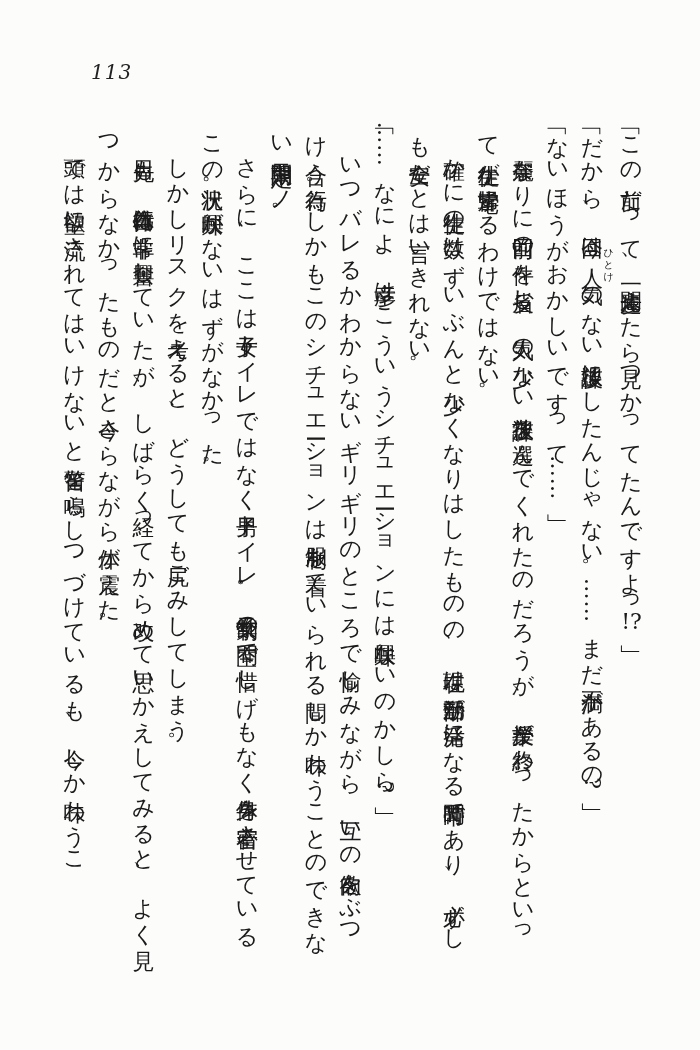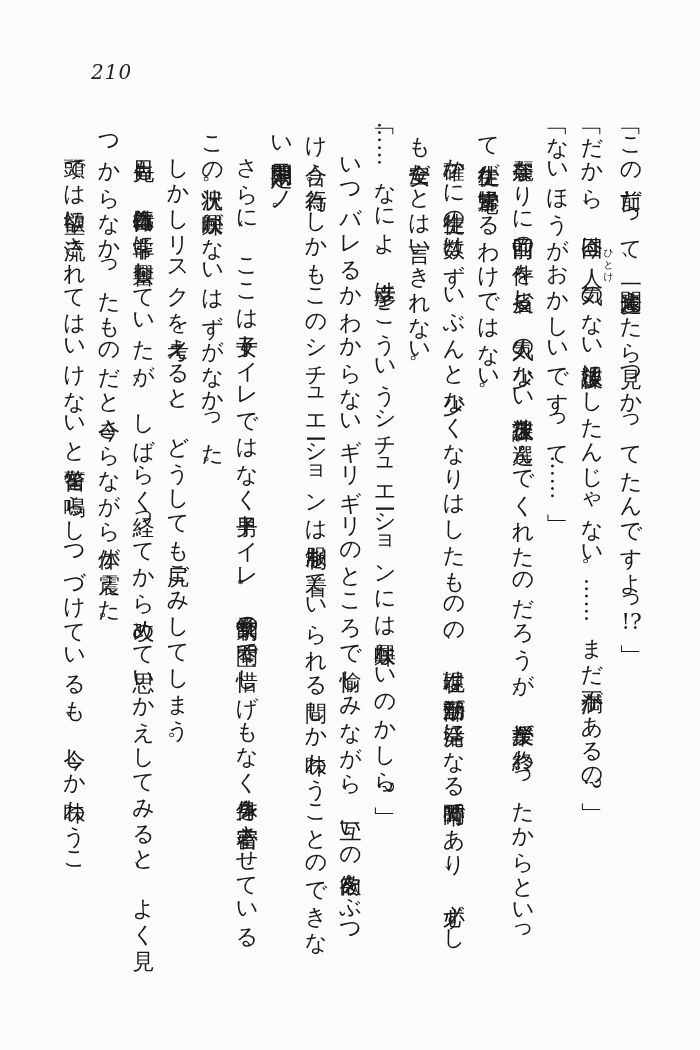--- a/index.html
+++ b/index.html
@@ -48,21 +48,21 @@
     -webkit-text-combine: horizontal;
   }
   ruby > rt {
     font-size: 10px;
     letter-spacing: 0;
   }
 </style>
 </head>
 <body>
 
-<div class="page-number">210</div>
+<div class="page-number">113</div>
 
 <div class="text-block">
     <p class="para">「この前だって、一歩間違えたら見つかってたんですよっ<span class="tcy">!?</span>」</p>
     <p class="para">「だから、今回は<ruby>人気<rt>ひとけ</rt></ruby>のない放課後にしたんじゃない。……まだ不満があるの?」</p>
     <p class="para">「ないほうがおかしいですって……」</p>
     <p class="para indent">麗奈なりに前回の件を反省し、人気の少ない放課後を選んでくれたのだろうが、授業が終わったからといって生徒が皆帰宅するわけではない。</p>
     <p class="para indent">確かに生徒の数はずいぶんと少なくなりはしたものの、現在は部活動が活発になる時間帯であり、必ずしも安全だとは言いきれない。</p>
     <p class="para">「……なによ、幸彦はこういうシチュエーションには興味ないのかしら?」</p>
     <p class="para indent">いつバレるかわからないギリギリのところで愉しみながら、互いの肉欲をぶつけ合う行為。しかもこのシチュエーションは制服を着ていられる間しか味わうことのできない期間限定モノ。</p>
     <p class="para indent">さらに、ここは女子トイレではなく男子トイレ。女子禁制の空間で惜しげもなく身体を密着させているこの状況。興味がないはずがなかった。</p>

